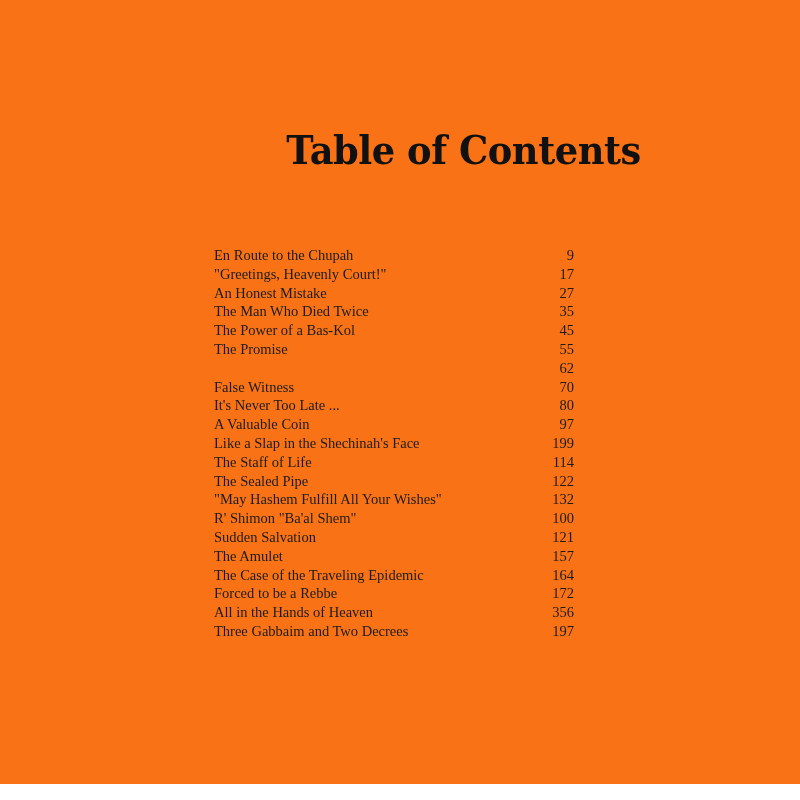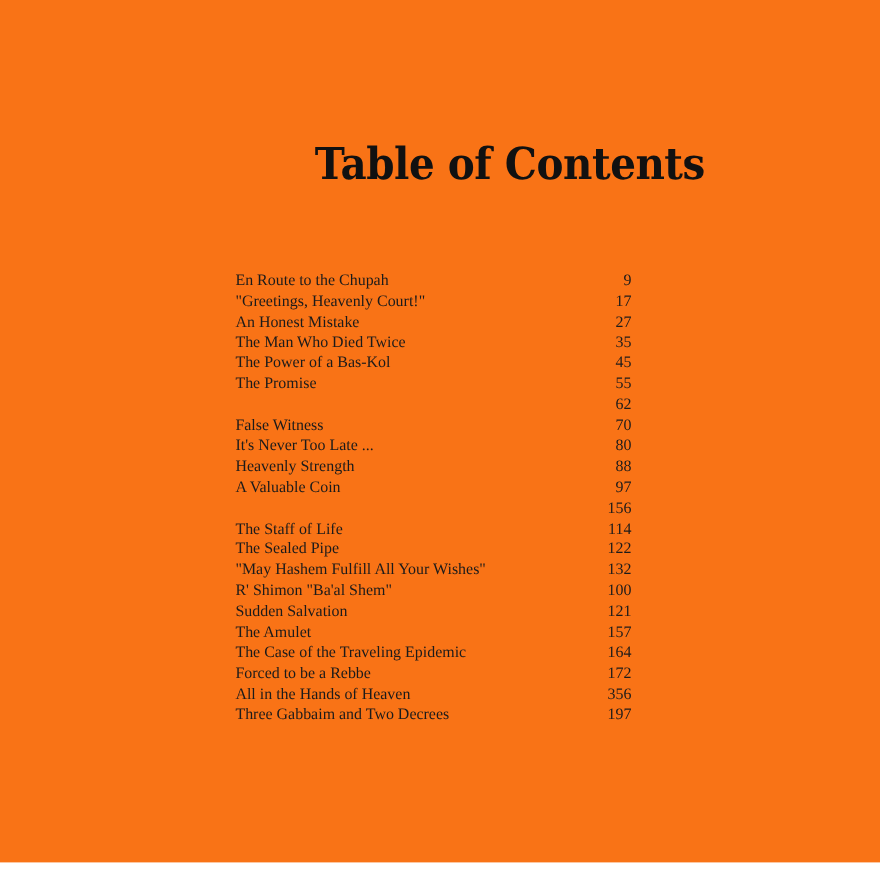--- a/index.html
+++ b/index.html
@@ -73,23 +73,22 @@
   <div class="toc-list">
       <div class="toc-row"><span class="toc-entry">En Route to the Chupah</span><span class="toc-page">9</span></div>
       <div class="toc-row"><span class="toc-entry">"Greetings, Heavenly Court!"</span><span class="toc-page">17</span></div>
       <div class="toc-row"><span class="toc-entry">An Honest Mistake</span><span class="toc-page">27</span></div>
       <div class="toc-row"><span class="toc-entry">The Man Who Died Twice</span><span class="toc-page">35</span></div>
       <div class="toc-row"><span class="toc-entry">The Power of a Bas-Kol</span><span class="toc-page">45</span></div>
       <div class="toc-row"><span class="toc-entry">The Promise</span><span class="toc-page">55</span></div>
       <div class="toc-row"><span class="toc-page">62</span></div>
       <div class="toc-row"><span class="toc-entry">False Witness</span><span class="toc-page">70</span></div>
       <div class="toc-row"><span class="toc-entry">It's Never Too Late ...</span><span class="toc-page">80</span></div>
-      <div class="toc-row"><span class="toc-entry">Heavenly Strength</span><span class="toc-page">88</span></div>
       <div class="toc-row"><span class="toc-entry">A Valuable Coin</span><span class="toc-page">97</span></div>
-      <div class="toc-row"><span class="toc-page">156</span></div>
+      <div class="toc-row"><span class="toc-entry">Like a Slap in the Shechinah's Face</span><span class="toc-page">199</span></div>
       <div class="toc-row"><span class="toc-entry">The Staff of Life</span><span class="toc-page">114</span></div>
       <div class="toc-row"><span class="toc-entry">The Sealed Pipe</span><span class="toc-page">122</span></div>
       <div class="toc-row"><span class="toc-entry">"May Hashem Fulfill All Your Wishes"</span><span class="toc-page">132</span></div>
       <div class="toc-row"><span class="toc-entry">R' Shimon "Ba'al Shem"</span><span class="toc-page">100</span></div>
       <div class="toc-row"><span class="toc-entry">Sudden Salvation</span><span class="toc-page">121</span></div>
       <div class="toc-row"><span class="toc-entry">The Amulet</span><span class="toc-page">157</span></div>
       <div class="toc-row"><span class="toc-entry">The Case of the Traveling Epidemic</span><span class="toc-page">164</span></div>
       <div class="toc-row"><span class="toc-entry">Forced to be a Rebbe</span><span class="toc-page">172</span></div>
       <div class="toc-row"><span class="toc-entry">All in the Hands of Heaven</span><span class="toc-page">356</span></div>
       <div class="toc-row"><span class="toc-entry">Three Gabbaim and Two Decrees</span><span class="toc-page">197</span></div>

